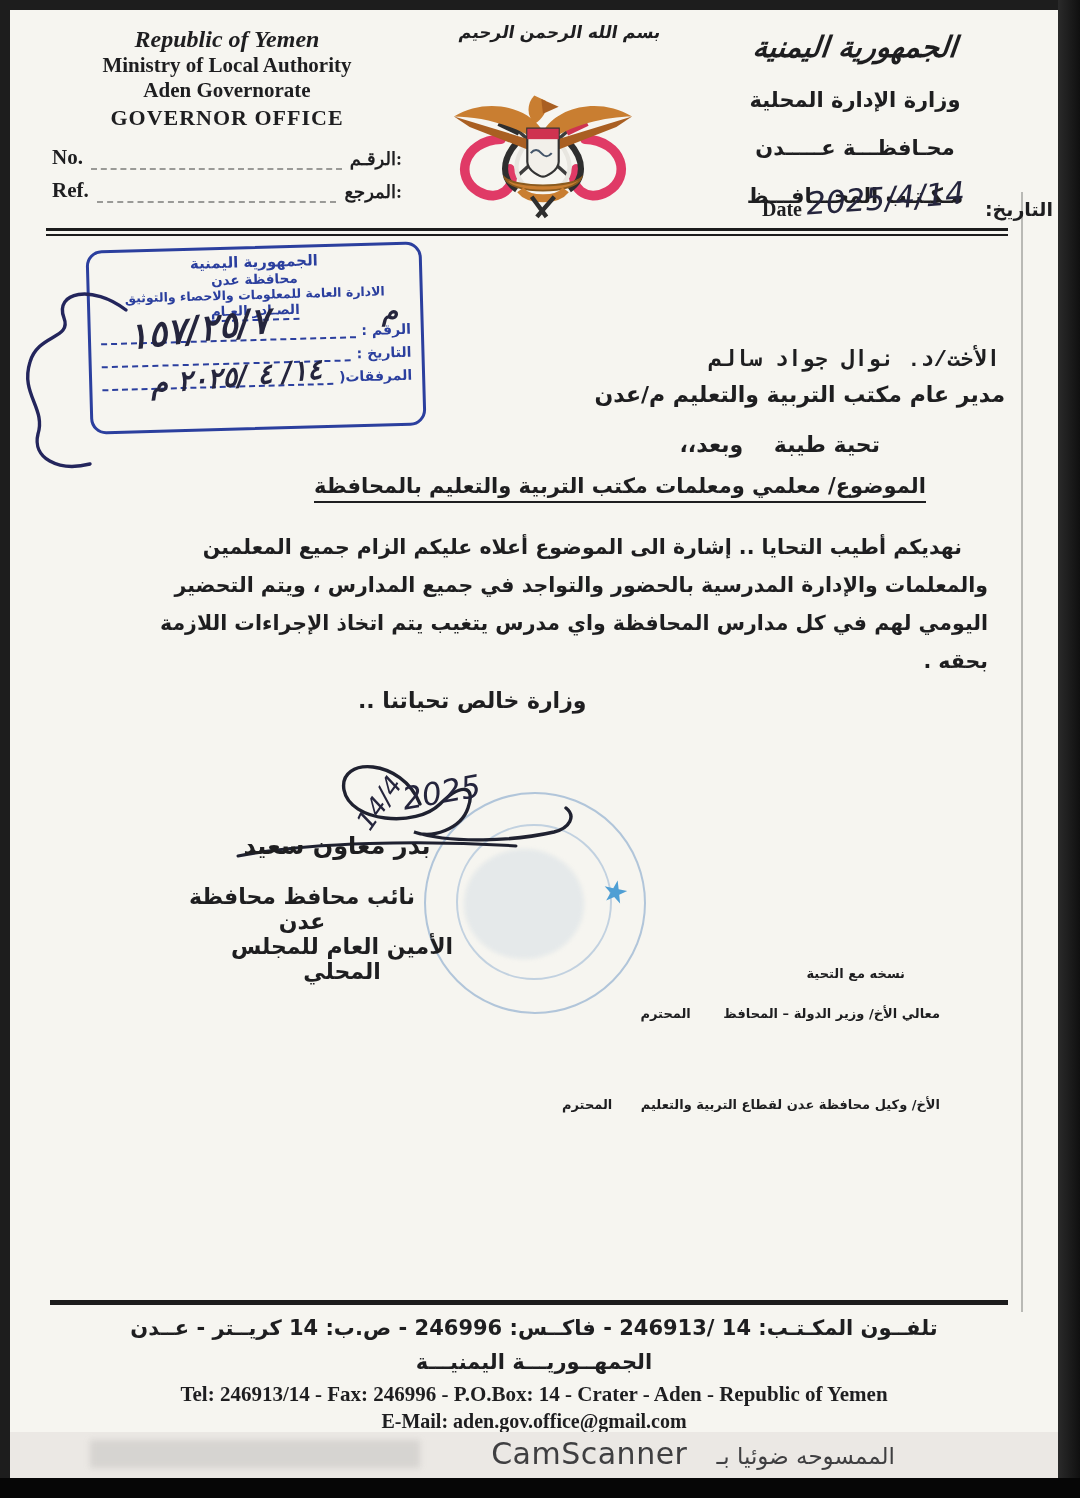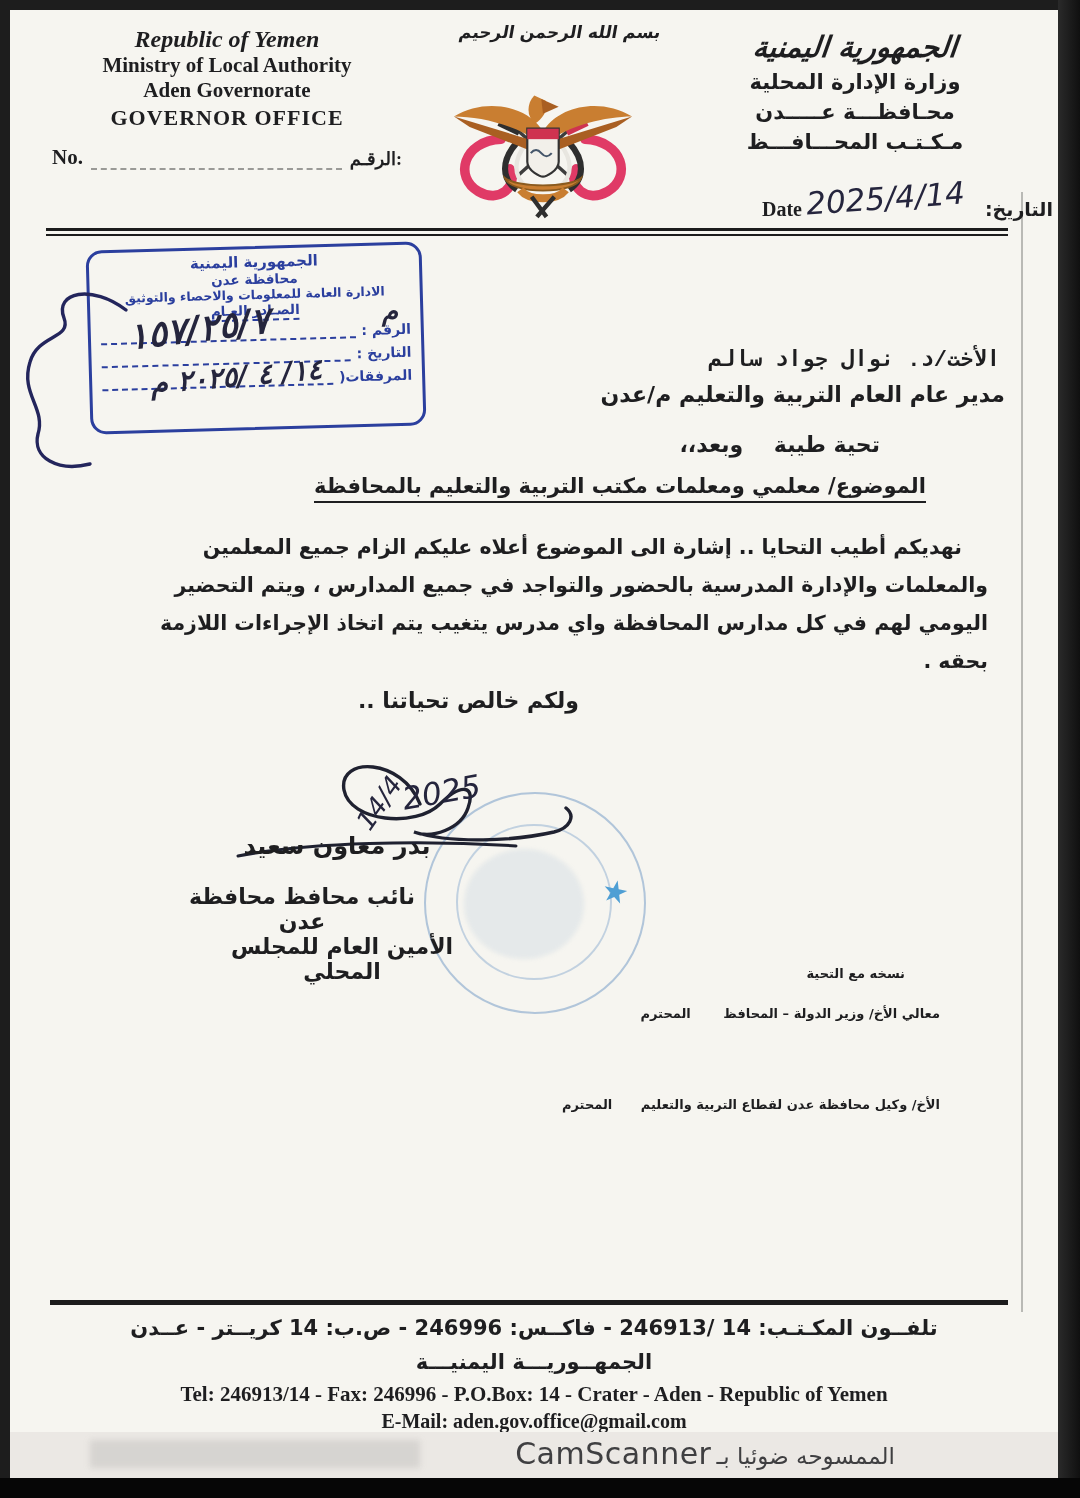--- a/index.html
+++ b/index.html
@@ -12,21 +12,21 @@
   
   .en-serif{font-family:"Liberation Serif","DejaVu Serif",serif;}
   .hdr-en{left:52px;top:26px;width:350px;text-align:center;font-weight:bold;}
   .hdr-en .l1{font-size:24px;font-style:italic;}
   .hdr-en .l2,.hdr-en .l3{font-size:21px;}
   .hdr-en .l4{font-size:22px;letter-spacing:1px;margin-top:2px;}
   .noref-row{display:flex;align-items:flex-end;gap:8px;font-weight:bold;}
   .dotline{flex:1;border-bottom:2px dashed #9a9a97;height:18px;}
   .hdr-ar{left:690px;top:30px;width:330px;text-align:center;font-weight:bold;direction:rtl;}
   .hdr-ar .cal{font-size:29px;font-style:italic;transform:skewX(-6deg);}
-  .hdr-ar .l{font-size:21px;margin-top:6px;}
+  .hdr-ar .l{font-size:21px;margin-top:24px;}
   .handwrite{font-style:italic;color:#25253d;font-family:"DejaVu Sans",sans-serif;}
   
   #stamp{left:88px;top:246px;width:336px;height:184px;border:3px solid #2b3f9e;border-radius:16px;
          transform:rotate(-1.6deg);color:#2b3f9e;font-weight:bold;direction:rtl;padding:4px 10px;box-sizing:border-box;}
   #stamp .c{text-align:center;}
   .stamp-row{display:flex;align-items:flex-end;gap:6px;font-size:14px;margin-top:7px;}
   .stamp-dash{flex:1;border-bottom:2px dashed #2b3f9e;height:12px;}
   
   .ar-b{font-weight:bold;direction:rtl;}
   #subject{border-bottom:2.5px solid #1e1e20;padding-bottom:3px;}
@@ -49,20 +49,25 @@
 
   <div class="abs hdr-en en-serif">
     <div class="l1">Republic of Yemen</div>
     <div class="l2">Ministry of Local Authority</div>
     <div class="l3">Aden Governorate</div>
     <div class="l4">GOVERNOR OFFICE</div>
     <div class="noref-row" style="margin-top:14px;">
       <span class="en-serif" style="font-size:21px;">No.</span>
       <span class="dotline"></span>
       <span style="font-size:18px;">الرقـم:</span>
+    </div>
+    <div class="noref-row" style="margin-top:8px;">
+      <span class="en-serif" style="font-size:21px;">Ref.</span>
+      <span class="dotline"></span>
+      <span style="font-size:18px;">المرجع:</span>
     </div>
   </div>
 
   <div class="abs" style="left:455px;top:22px;width:210px;text-align:center;font-weight:bold;font-size:17px;transform:skewX(-10deg);">بسم الله الرحمن الرحيم</div>
   <div class="abs" style="left:447px;top:88px;">
     <svg width="192" height="132" viewBox="0 0 220 150">
       <path d="M72,108 L150,38" stroke="#3d3d3d" stroke-width="4"></path>
       <path d="M148,108 L70,38" stroke="#3d3d3d" stroke-width="4"></path>
       <rect x="60" y="34" width="26" height="15" fill="#2e2e2e" transform="rotate(26 73 41)"></rect>
       <rect x="134" y="34" width="26" height="15" fill="#cf3350" transform="rotate(-26 147 41)"></rect>
@@ -125,30 +130,30 @@
   <span class="abs handwrite" style="left:382px;top:296px;font-size:26px;font-weight:bold;">م</span>
   <span class="abs handwrite" style="left:150px;top:360px;font-size:28px;font-weight:bold;direction:rtl;transform:rotate(-5deg);">١٤/ ٤ /٢٠٢٥ م</span>
 
   <div class="abs" style="left:8px;top:282px;">
     <svg width="130" height="210" viewBox="0 0 130 210">
       <path d="M118,28 C84,2 46,10 56,36 C64,57 30,52 22,80 C12,112 38,126 30,152 C24,176 50,190 82,182" stroke="#23255c" stroke-width="3.4" fill="none" stroke-linecap="round"></path>
     </svg>
   </div>
 
   <div class="abs ar-b" style="right:80px;top:346px;font-size:22px;font-family:Liberation Mono, monospace;">الأخت/د. نوال جواد سالم</div>
-  <div class="abs ar-b" style="right:75px;top:382px;font-size:22px;">مدير عام العام التربية والتعليم م/عدن</div>
+  <div class="abs ar-b" style="right:75px;top:382px;font-size:22px;">مدير عام مكتب التربية والتعليم م/عدن</div>
   <div class="abs ar-b" style="right:200px;top:432px;font-size:22px;white-space:pre;">تحية طيبة    وبعد،،</div>
 
   <div class="abs" style="left:270px;top:474px;width:700px;text-align:center;direction:rtl;">
     <span id="subject" class="ar-b" style="font-size:21px;">الموضوع/ معلمي ومعلمات مكتب التربية والتعليم بالمحافظة</span>
   </div>
 
   <div class="abs" id="body-par" style="left:126px;top:528px;width:862px;">نهديكم أطيب التحايا .. إشارة الى الموضوع أعلاه عليكم الزام جميع المعلمين والمعلمات والإدارة المدرسية بالحضور والتواجد في جميع المدارس ، ويتم التحضير اليومي لهم في كل مدارس المحافظة واي مدرس يتغيب يتم اتخاذ الإجراءات اللازمة بحقه .</div>
 
-  <div class="abs ar-b" style="left:358px;top:688px;font-size:22px;">ولكم خالص تحياتنا ..</div>
+  <div class="abs ar-b" style="left:358px;top:688px;font-size:22px;">وزارة خالص تحياتنا ..</div>
 
   <div class="abs" id="seal">
     <div class="inner"></div>
     <div class="blob"></div>
     <span class="star">★</span>
   </div>
 
   <div class="abs" style="left:150px;top:746px;width:470px;height:140px;">
     <svg class="abs" style="left:60px;top:0;" width="380" height="130" viewBox="0 0 380 130">
       <path d="M210,58 C192,12 128,10 134,44 C140,76 206,82 230,58 C252,36 266,40 258,62 C251,83 222,93 204,86 C242,98 304,95 344,86 C360,82 366,70 356,62" stroke="#1f2130" stroke-width="3.4" fill="none" stroke-linecap="round"></path>
@@ -175,21 +180,21 @@
 
   <div class="abs" style="left:50px;top:1300px;width:958px;height:5px;background:#1c1c1c;"></div>
   <div class="abs footer-center" style="left:10px;top:1316px;font-size:21px;direction:rtl;">تلفــون المكـتـب: 14 /246913 - فاكــس: 246996 - ص.ب: 14 كريــتر - عــدن</div>
   <div class="abs footer-center" style="left:10px;top:1350px;font-size:21px;direction:rtl;">الجمهــوريـــة اليمنيـــة</div>
   <div class="abs footer-center en-serif" style="left:10px;top:1382px;font-size:21px;">Tel: 246913/14 - Fax: 246996 - P.O.Box: 14 - Crater - Aden - Republic of Yemen</div>
   <div class="abs footer-center en-serif" style="left:10px;top:1410px;font-size:20px;">E-Mail: aden.gov.office@gmail.com</div>
 
   <div class="abs" style="left:10px;top:1432px;width:1048px;height:46px;background:#ebe8e4;"></div>
   <div class="abs" style="left:90px;top:1440px;width:330px;height:28px;background:rgba(120,120,120,.18);filter:blur(3px);"></div>
   <div class="abs" style="right:185px;top:1436px;direction:rtl;">
-    <span class="wm" style="font-size:23px;">الممسوحه ضوئيا بـ</span>
+    <span class="wm" style="font-size:23px;margin-left:24px;">الممسوحه ضوئيا بـ</span>
     <span class="wm" style="font-size:30px;letter-spacing:.5px;margin-left:11px;">CamScanner</span>
   </div>
 
   <div class="abs band" style="left:0;top:0;width:1080px;height:10px;"></div>
   <div class="abs band" style="left:0;top:0;width:10px;height:1498px;"></div>
   <div class="abs band" style="left:1058px;top:0;width:22px;height:1498px;background:linear-gradient(90deg,#2a2a2a,#101010);"></div>
   <div class="abs" style="left:0;top:1478px;width:1080px;height:20px;background:#060606;"></div>
 </div>
 
 </body></html>

